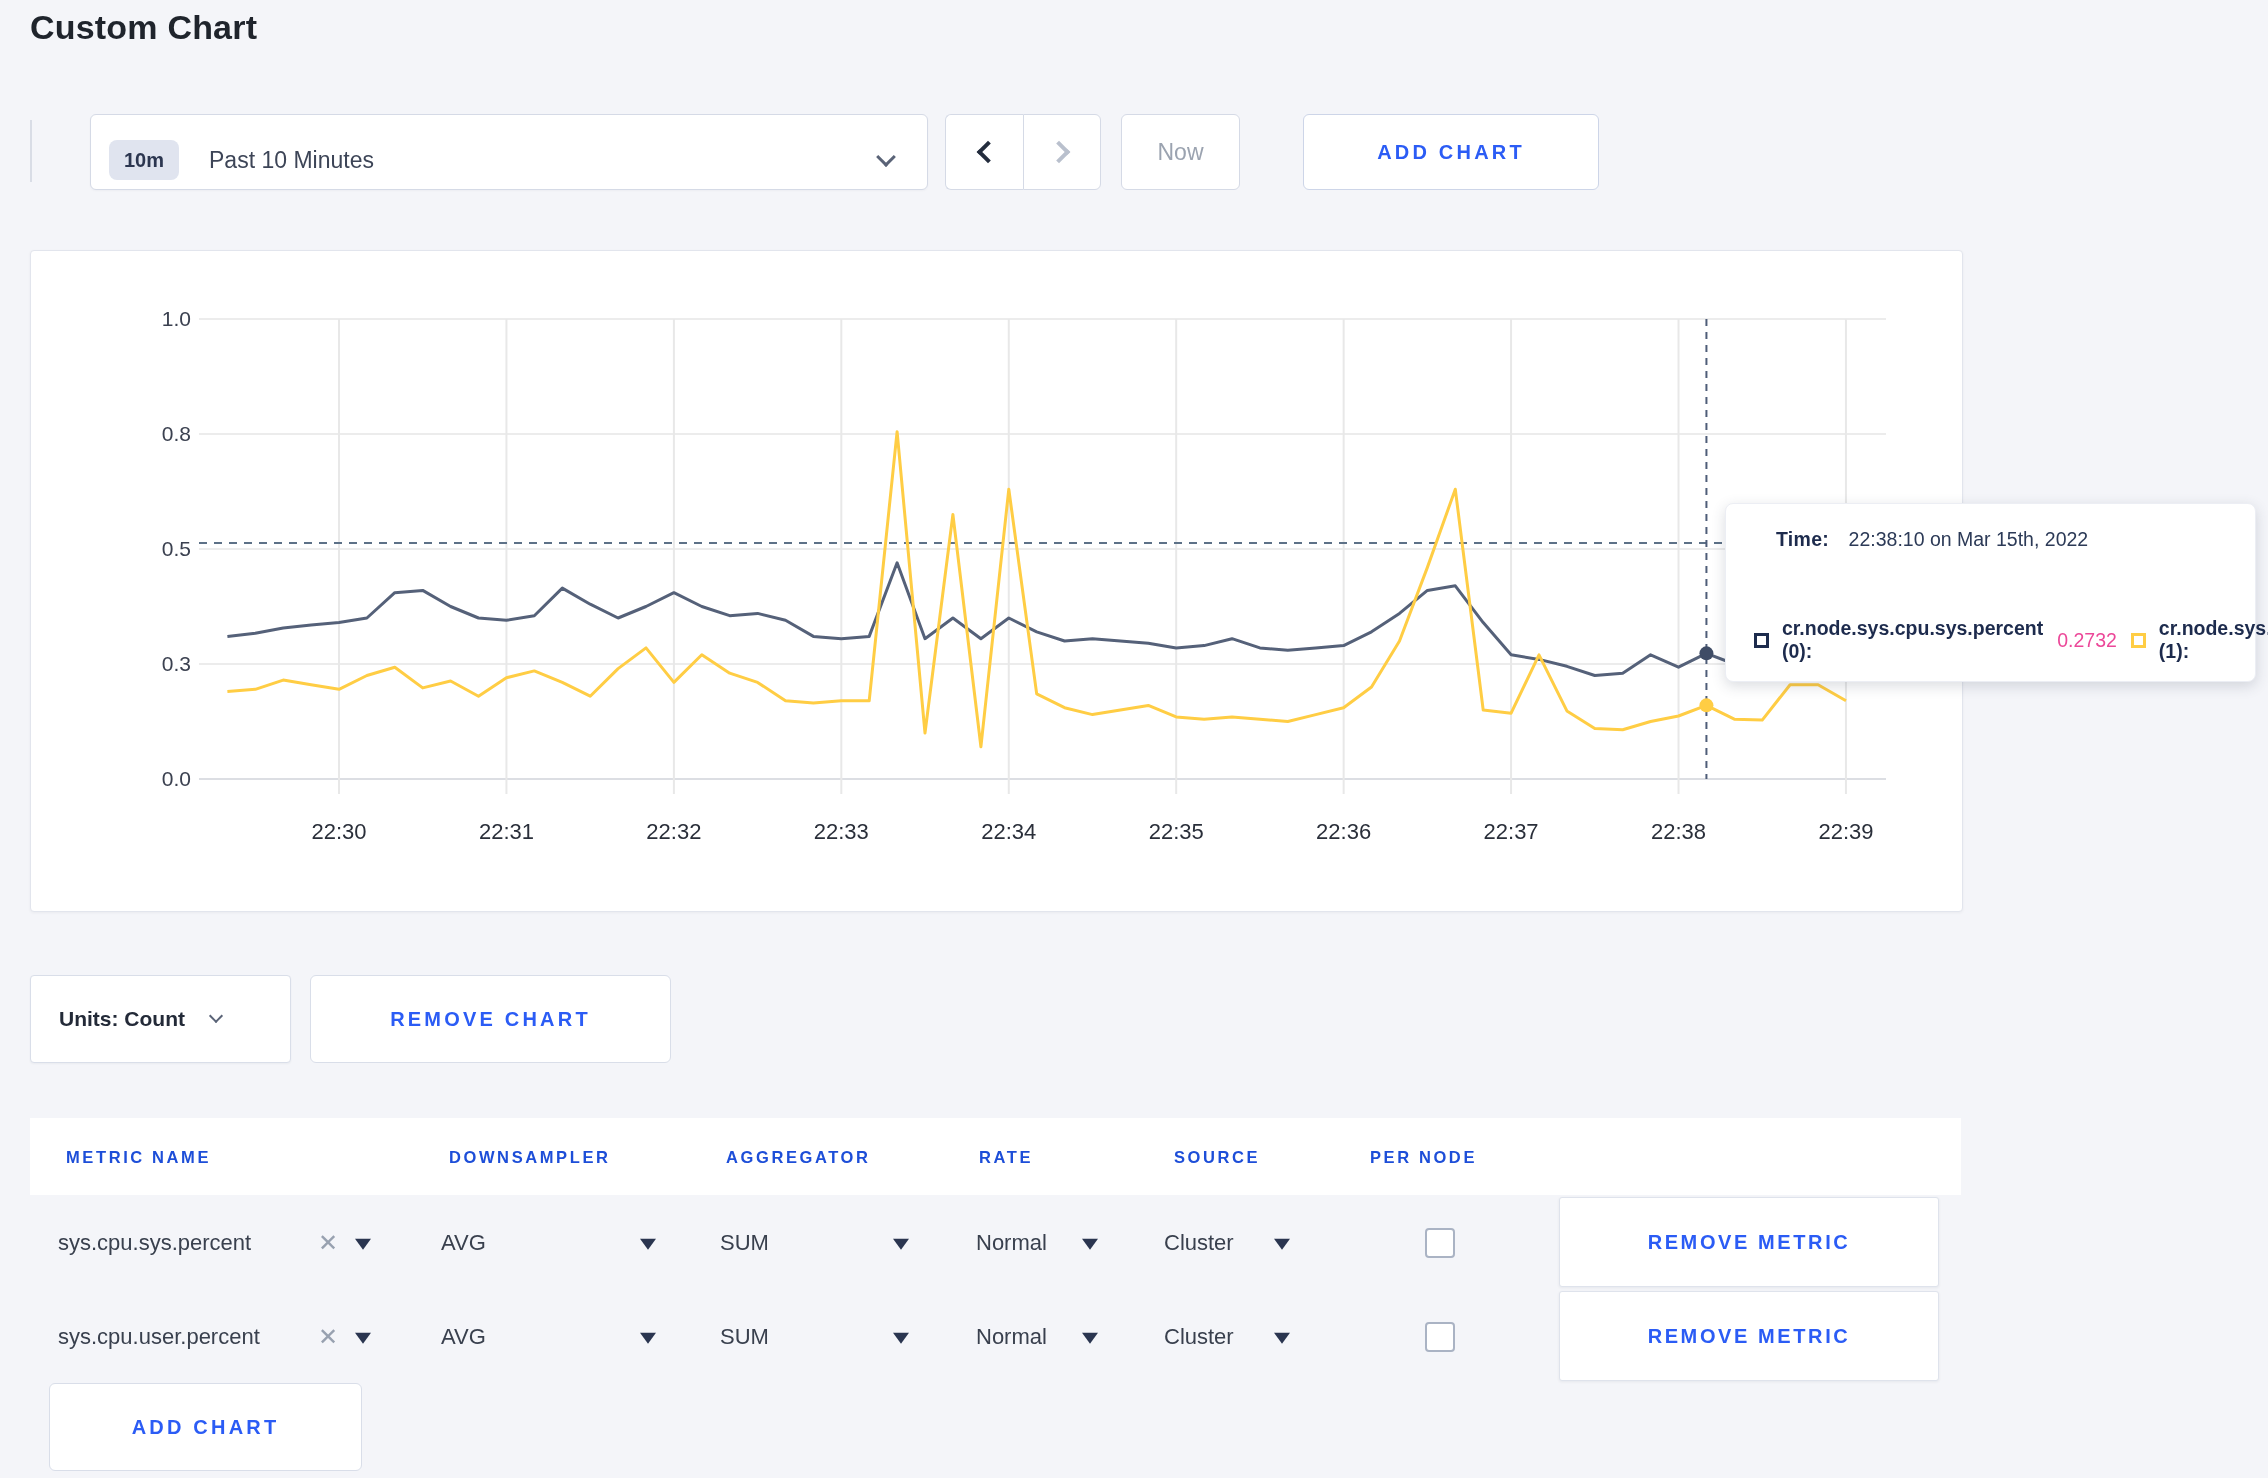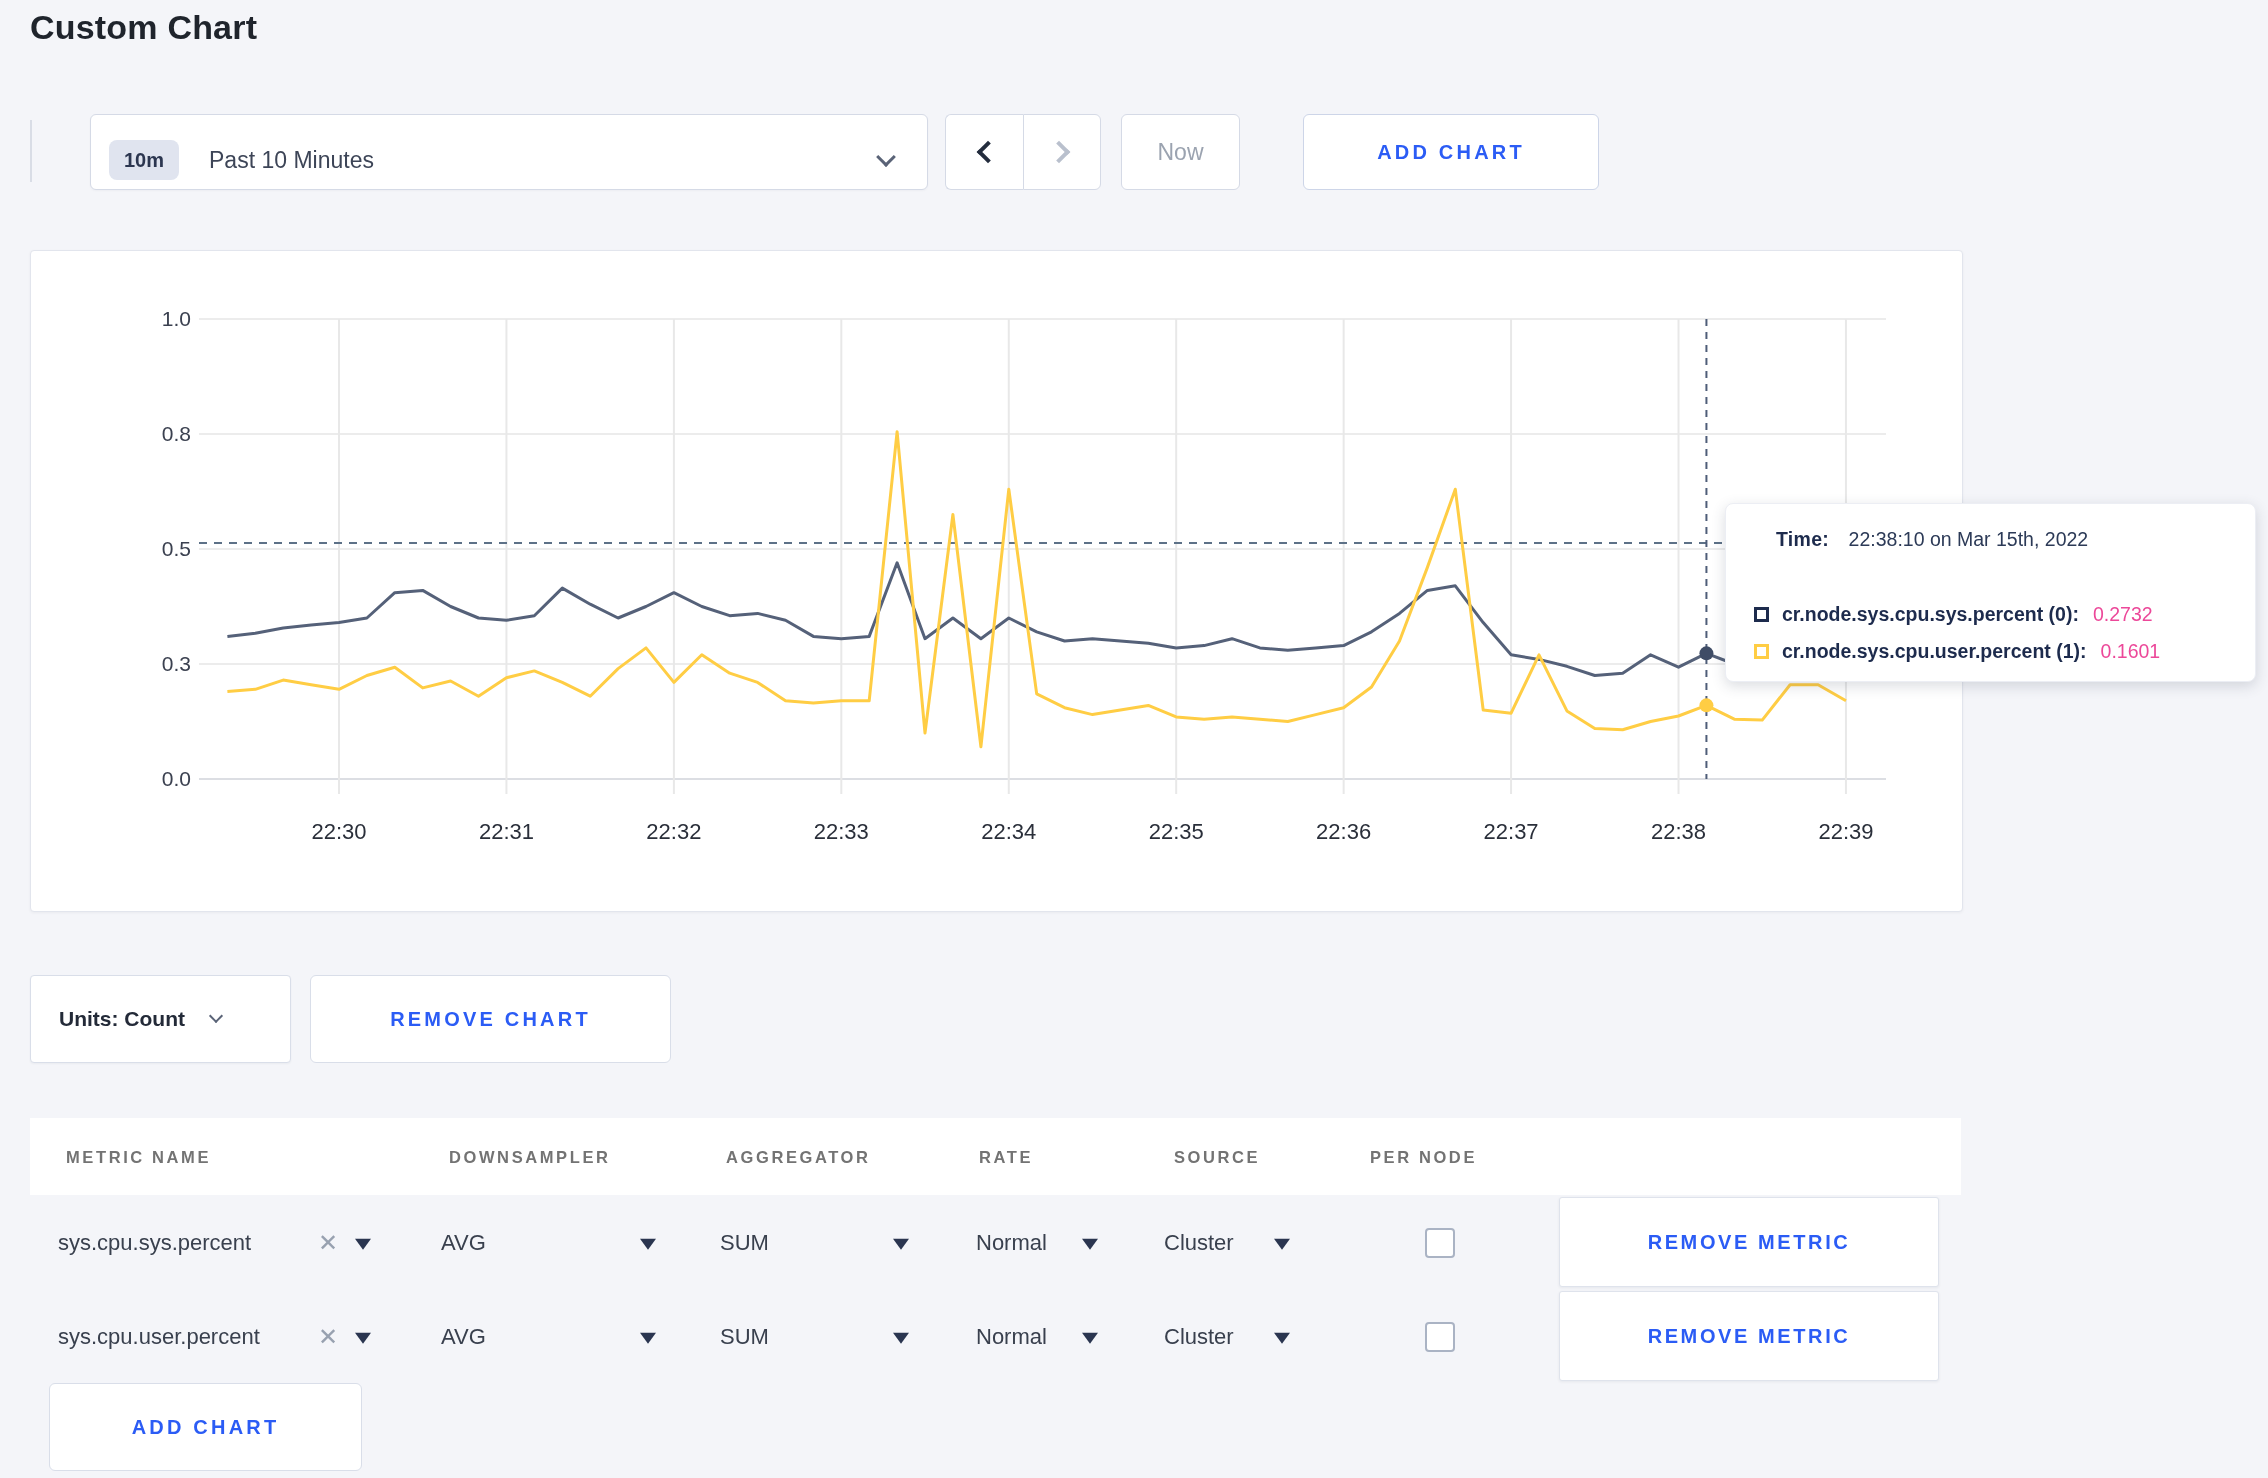--- a/index.html
+++ b/index.html
@@ -91,21 +91,21 @@
     display:flex; align-items:center; padding:16px 28px; cursor:pointer;
   }
   .units-label { font-size:21px; font-weight:700; color:#232a38; }
   .units-btn .chev { width:10px; height:10px; border-width:2.5px; margin-left:26px; }
   .remove-chart { left:310px; top:975px; width:361px; height:88px; border-color:#d9dee9; }
 
   
   .table-header { left:30px; top:1118px; width:1931px; height:77px; background:#fff; }
   .th {
     position:absolute; top:50%; transform:translateY(-50%);
-    font-size:16.5px; font-weight:700; letter-spacing:2.6px; color:#737373;
+    font-size:16.5px; font-weight:700; letter-spacing:2.6px; color:#1d4ed8;
   }
   .mrow { position:absolute; width:2268px; height:91px; }
   .cell { position:absolute; top:50%; transform:translateY(-50%); font-size:22px; color:#39404e; }
   .x-icon { position:absolute; top:50%; transform:translateY(-50%); font-size:24px; color:#98a1b0; cursor:pointer; }
   .tri {
     position:absolute; top:50%; transform:translateY(-38%);
     width:0; height:0; border-left:8px solid transparent; border-right:8px solid transparent;
     border-top:11px solid #2a3550; cursor:pointer;
   }
   .checkbox {
@@ -182,21 +182,21 @@
       <circle cx="1675.4266666666667" cy="402.328" r="7" fill="#3f4c66"></circle>
       <circle cx="1675.4266666666667" cy="454.354" r="7" fill="#ffcd44"></circle>
     </svg>
 </div>
 
 <div class="abs tooltip">
   <div class="tip-time">
     <span class="lbl">Time:</span>
     <span class="val">22:38:10 on Mar 15th, 2022</span>
   </div>
-  <div style="display: flex; flex-direction: column; gap: 14px;">
+  <div style="display: flex; flex-direction: row; gap: 14px;">
       <div class="tip-row">
         <span class="tip-swatch" style="border-color: rgb(29, 43, 77);"></span>
         <span class="tip-name">cr.node.sys.cpu.sys.percent (0):</span>
         <span class="tip-val">0.2732</span>
       </div>
       <div class="tip-row">
         <span class="tip-swatch" style="border-color: rgb(255, 205, 68);"></span>
         <span class="tip-name">cr.node.sys.cpu.user.percent (1):</span>
         <span class="tip-val">0.1601</span>
       </div>

